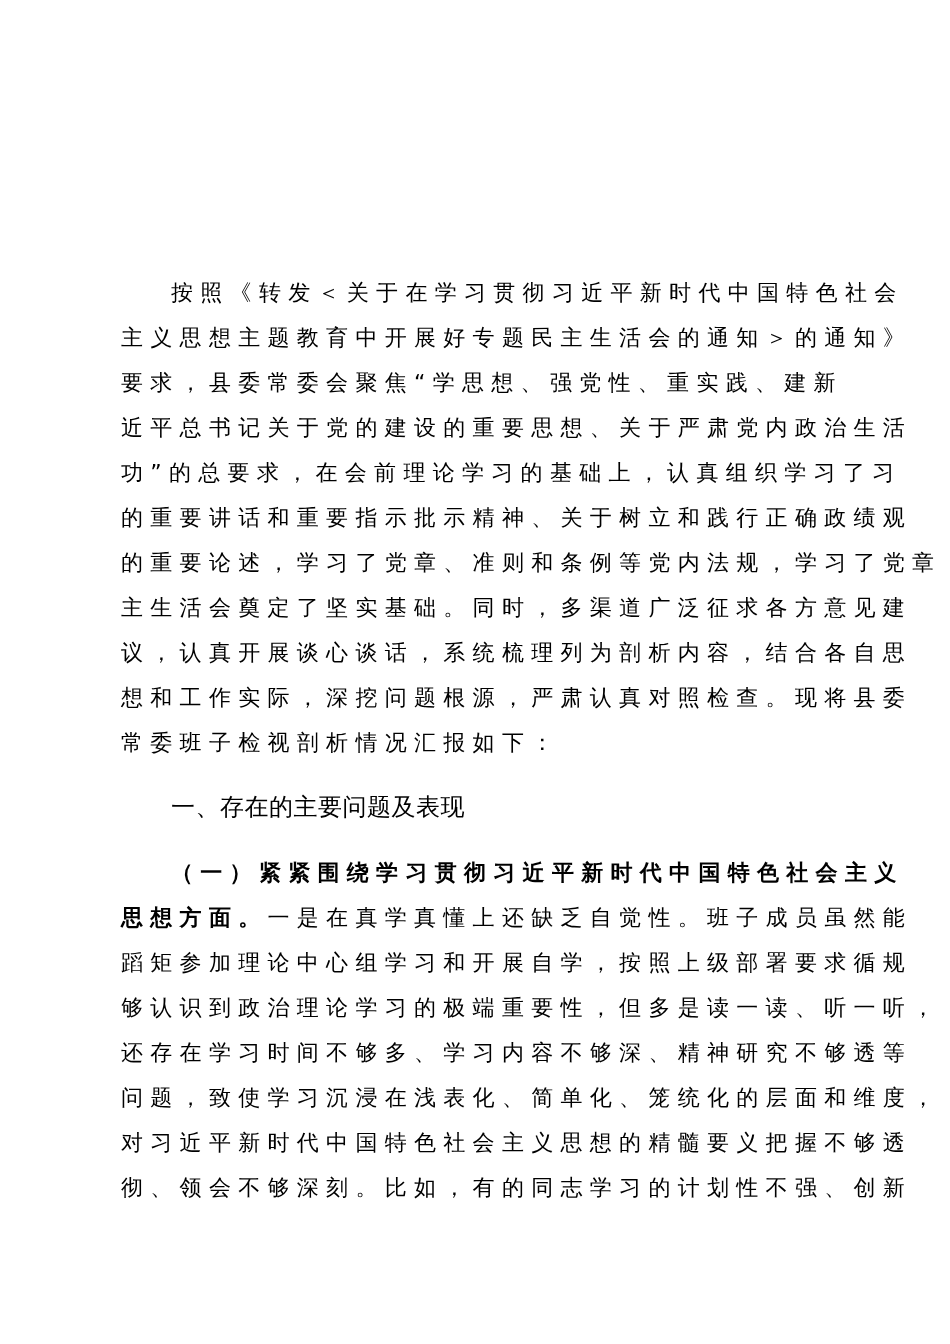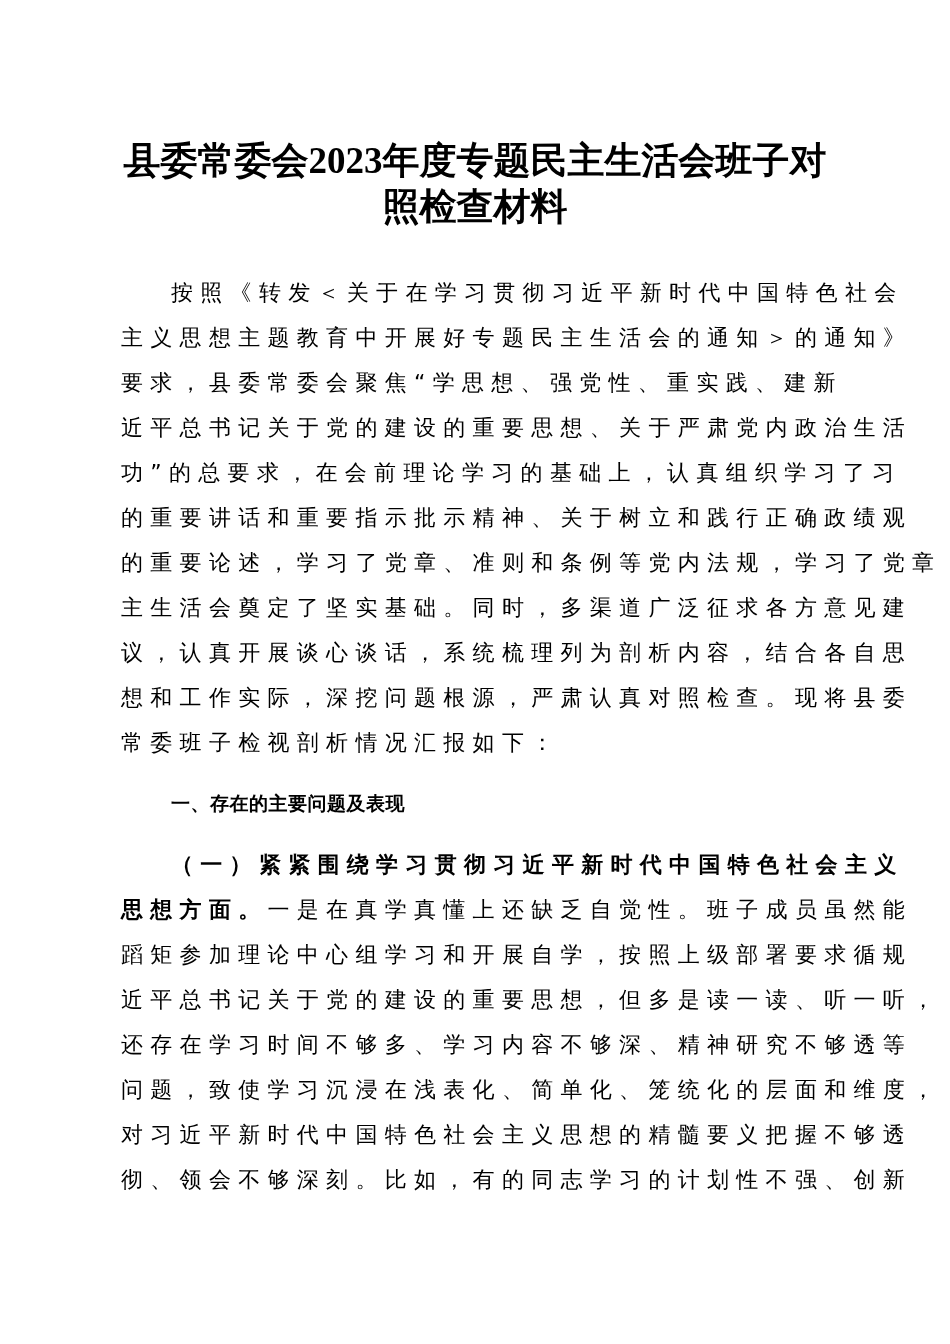--- a/index.html
+++ b/index.html
@@ -59,38 +59,34 @@
       text-align-last: left;
     }
     .line.indent {
       padding-left: 50px;
     }
     .heading1 {
       display: block;
       height: 45px;
       padding-left: 50px;
       font-family: "DejaVu Sans", "Liberation Sans", sans-serif;
-      font-size: 19px;
+      font-size: 24px;
       letter-spacing: 0.5px;
-      font-weight: bold;
+      font-weight: normal;
       white-space: nowrap;
     }
     .heading2 {
       font-weight: bold;
     }
   </style>
 </head>
 <body>
 
 <div class="page">
 
-  <h1 class="title">
-    <span>县委常委会2023年度专题民主生活会班子对</span>
-    <span>照检查材料</span>
-  </h1>
 
   <div class="body-text">
     <div>
       <span class="line indent">按照《转发＜关于在学习贯彻习近平新时代中国特色社会</span>
       <span class="line">主义思想主题教育中开展好专题民主生活会的通知＞的通知》</span>
       <span class="line">要求，县委常委会聚焦“学思想、强党性、重实践、建新</span>
       <span class="line">近平总书记关于党的建设的重要思想、关于严肃党内政治生活</span>
       <span class="line">功”的总要求，在会前理论学习的基础上，认真组织学习了习</span>
       <span class="line">的重要讲话和重要指示批示精神、关于树立和践行正确政绩观</span>
       <span class="line">的重要论述，学习了党章、准则和条例等党内法规，学习了党章</span>
@@ -99,21 +95,21 @@
       <span class="line">想和工作实际，深挖问题根源，严肃认真对照检查。现将县委</span>
       <span class="line last">常委班子检视剖析情况汇报如下：</span>
     </div>
 
     <h2 class="heading1">一、存在的主要问题及表现</h2>
 
     <div>
       <span class="line indent heading2">（一）紧紧围绕学习贯彻习近平新时代中国特色社会主义</span>
       <span class="line"><b class="heading2">思想方面。</b><span>一是在真学真懂上还缺乏自觉性。班子成员虽然能</span></span>
       <span class="line">蹈矩参加理论中心组学习和开展自学，按照上级部署要求循规</span>
-      <span class="line">近平总书记关于党的建设的重要思想，但多是读一读、听一听，</span>
+      <span class="line">够认识到政治理论学习的极端重要性，但多是读一读、听一听，</span>
       <span class="line">还存在学习时间不够多、学习内容不够深、精神研究不够透等</span>
       <span class="line">问题，致使学习沉浸在浅表化、简单化、笼统化的层面和维度，</span>
       <span class="line">对习近平新时代中国特色社会主义思想的精髓要义把握不够透</span>
       <span class="line">彻、领会不够深刻。比如，有的同志学习的计划性不强、创新</span>
     </div>
   </div>
 
 </div>
 
 </body></html>

